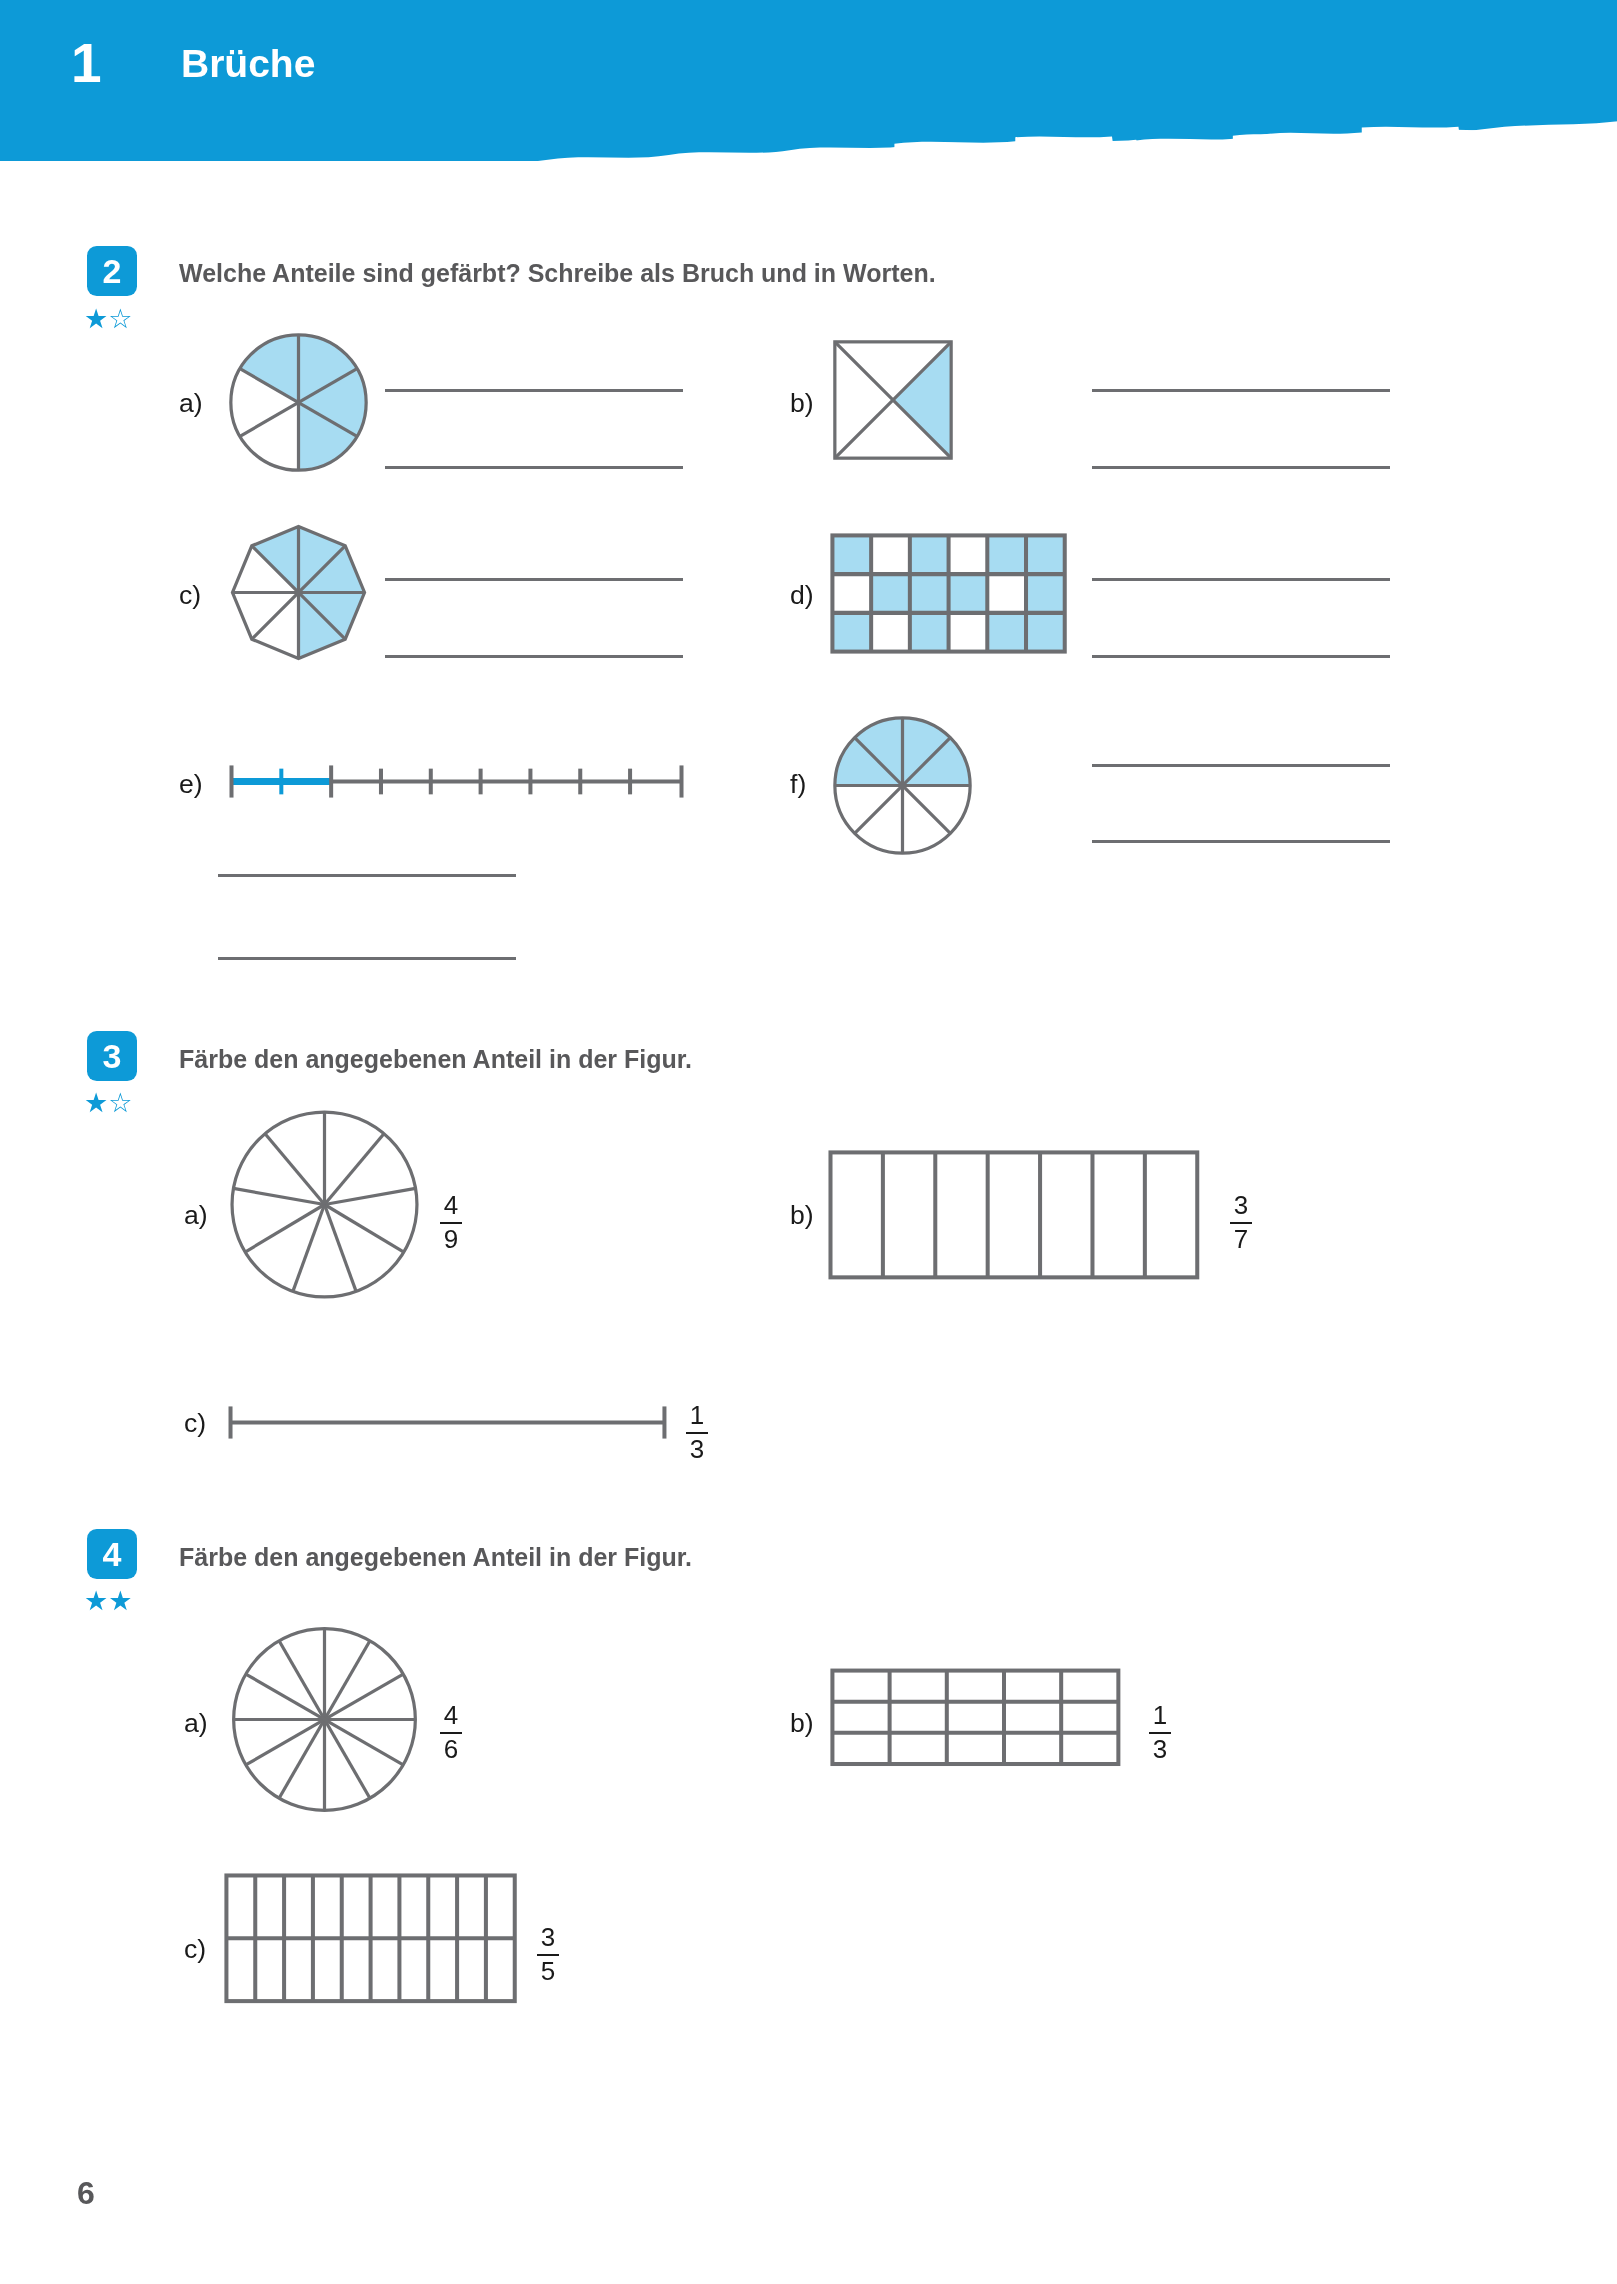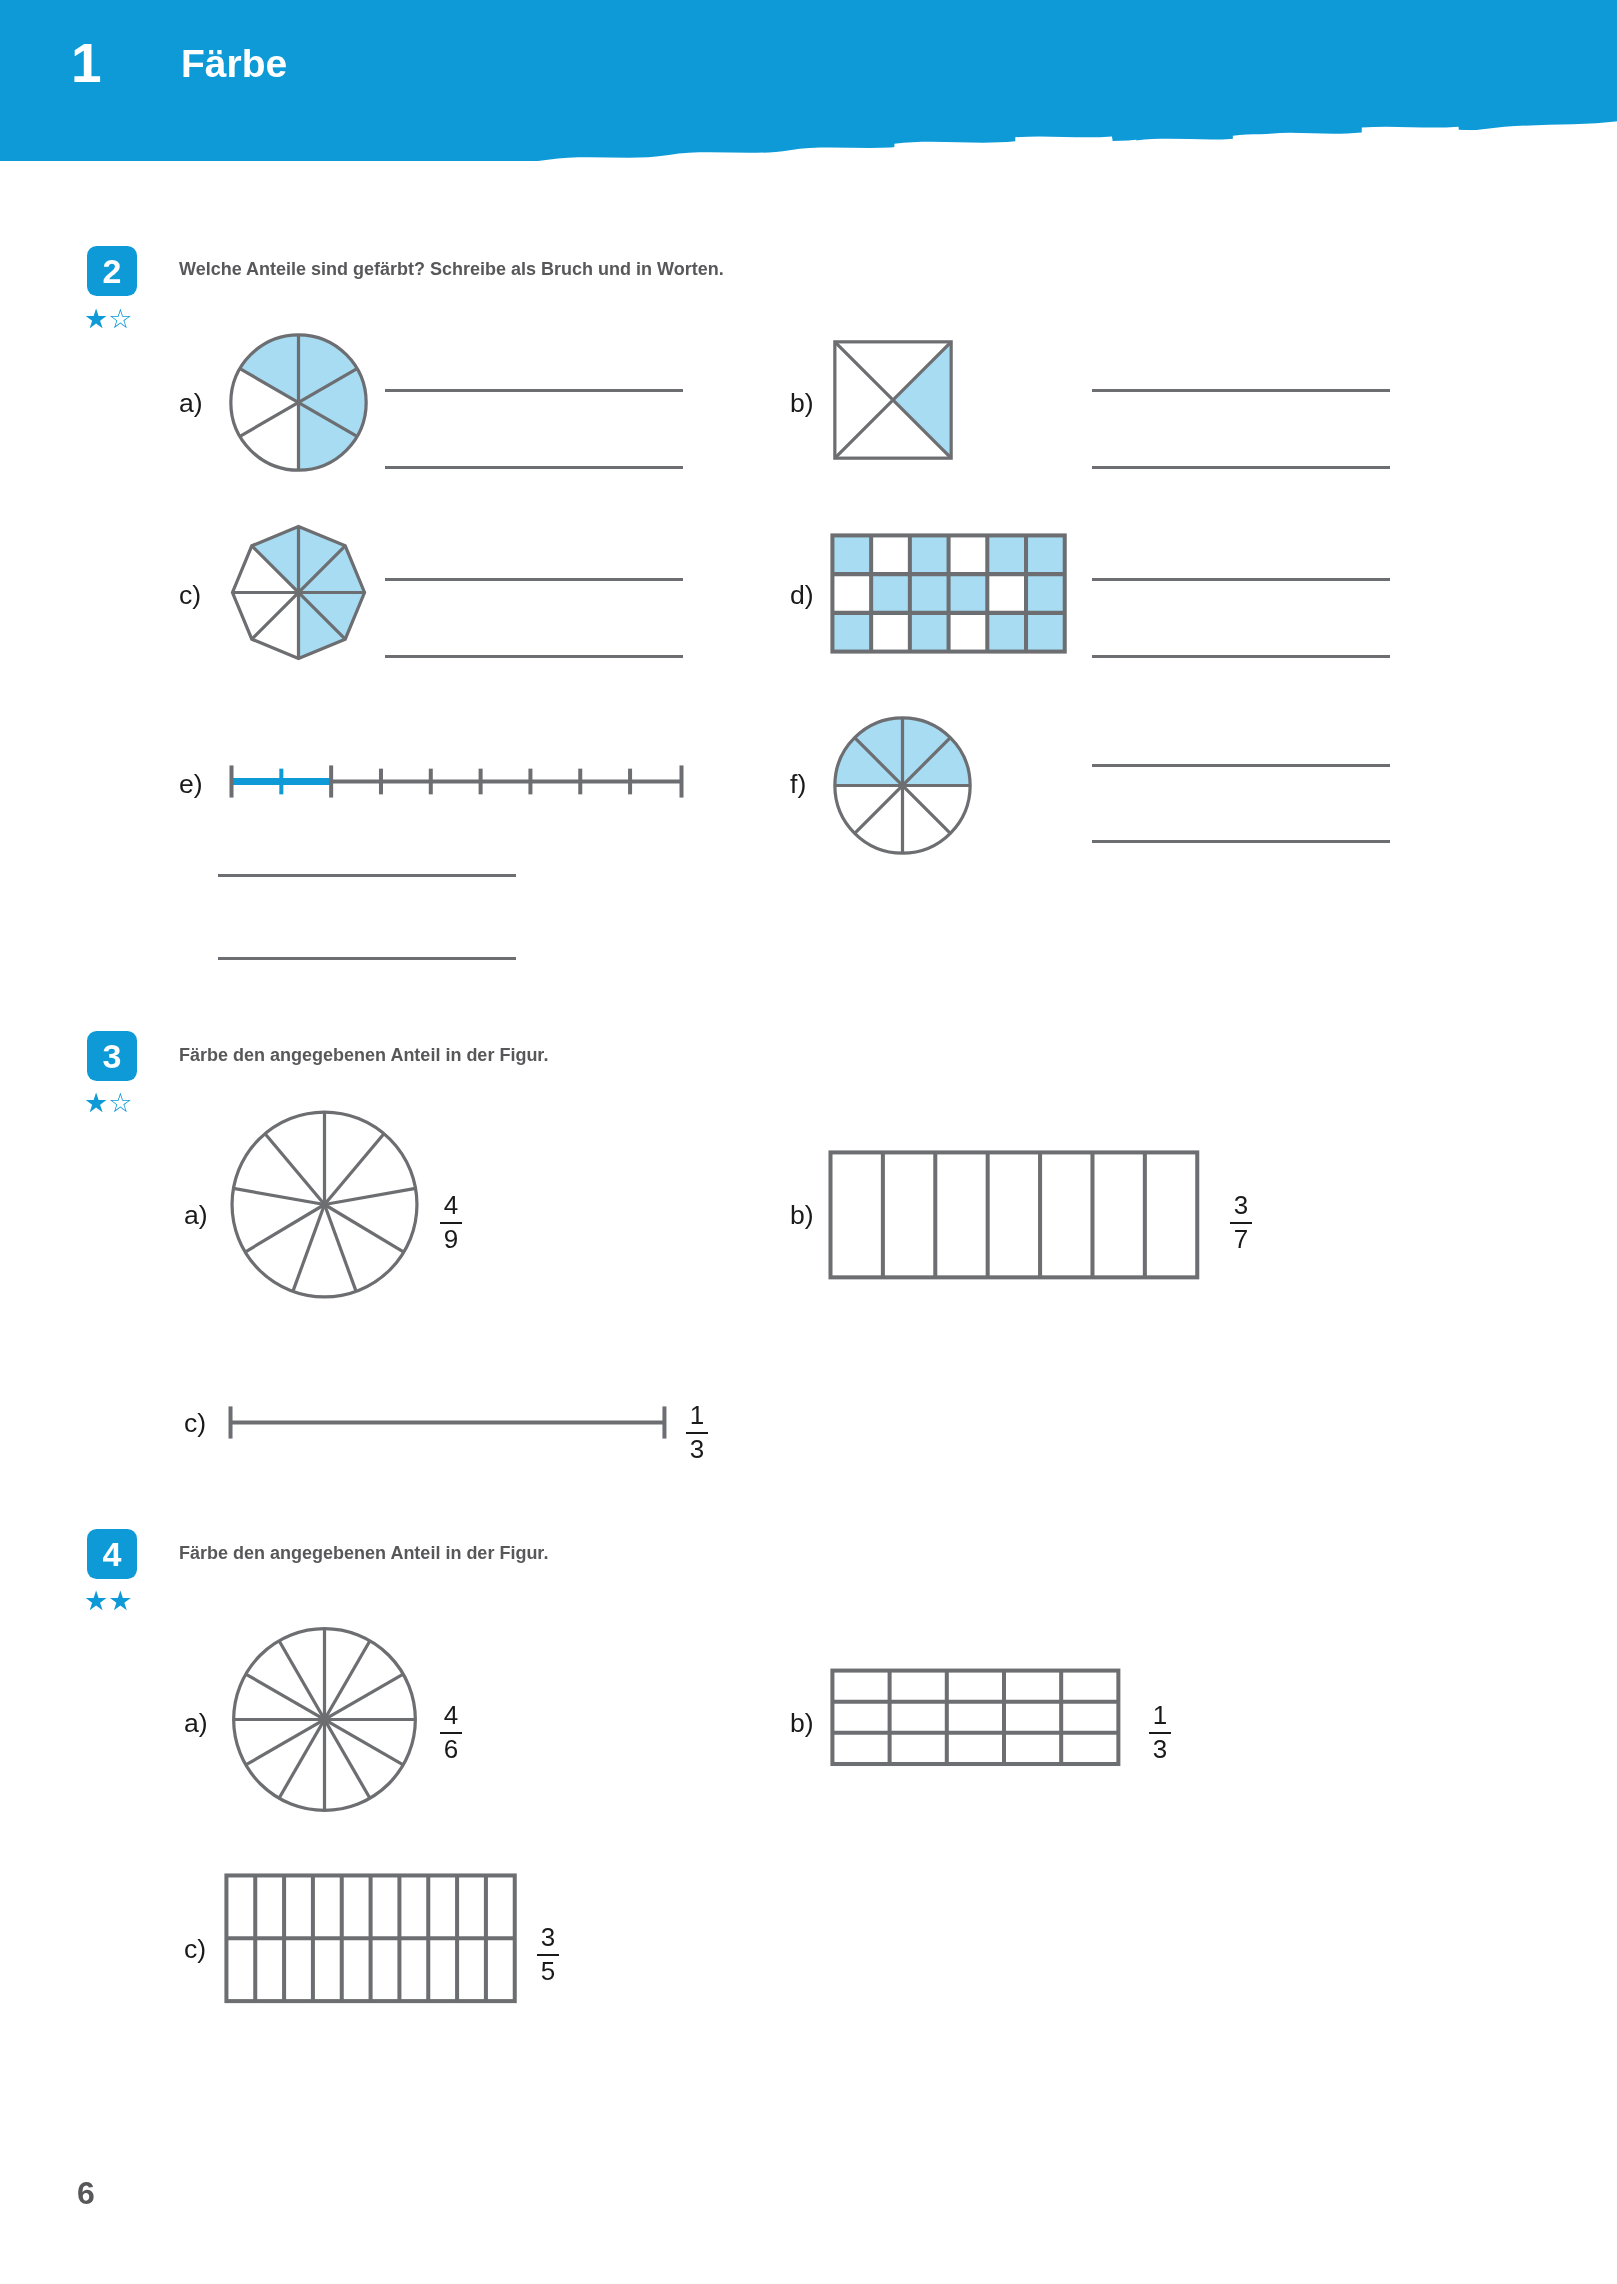--- a/index.html
+++ b/index.html
@@ -40,21 +40,21 @@
     font-family:"Liberation Sans", sans-serif;
   }
   .ex-stars{
     position:absolute;width:64px;height:27px;
     color:#0d9ad7;font-size:27px;line-height:27px;letter-spacing:0px;
     font-family:"DejaVu Sans", sans-serif;
     white-space:nowrap;
   }
   .ex-title{
     position:absolute;
-    font-size:18px;font-weight:bold;color:#58585a;
+    font-size:25px;font-weight:bold;color:#58585a;
     font-family:"Liberation Sans", sans-serif;
     white-space:nowrap;
   }
   
   .item-label{
     position:absolute;
     font-size:26.6px;color:#1a1a1a;
     font-family:"Liberation Sans", sans-serif;
   }
   
@@ -78,21 +78,21 @@
     position:absolute;left:77px;top:2175px;
     font-size:32px;font-weight:bold;color:#58585a;
     font-family:"Liberation Sans", sans-serif;
   }
 </style>
 </head>
 <body>
 
 <div class="banner">
   <div class="chapter-no">1</div>
-  <div class="chapter-title">Färbe</div>
+  <div class="chapter-title">Brüche</div>
 </div>
 <div class="banner-brush">
   <svg width="1618" height="93" viewBox="0 0 2008 115">
     <path fill="#ffffff" d="M0 0 L0 115 L2008 115 L2008 0
       C1960 6 1900 2 1840 10
       C1790 17 1740 9 1690 14
       C1640 19 1600 10 1560 18
       C1510 28 1460 18 1410 24
       C1360 30 1320 20 1270 26
       C1220 32 1180 22 1130 30

